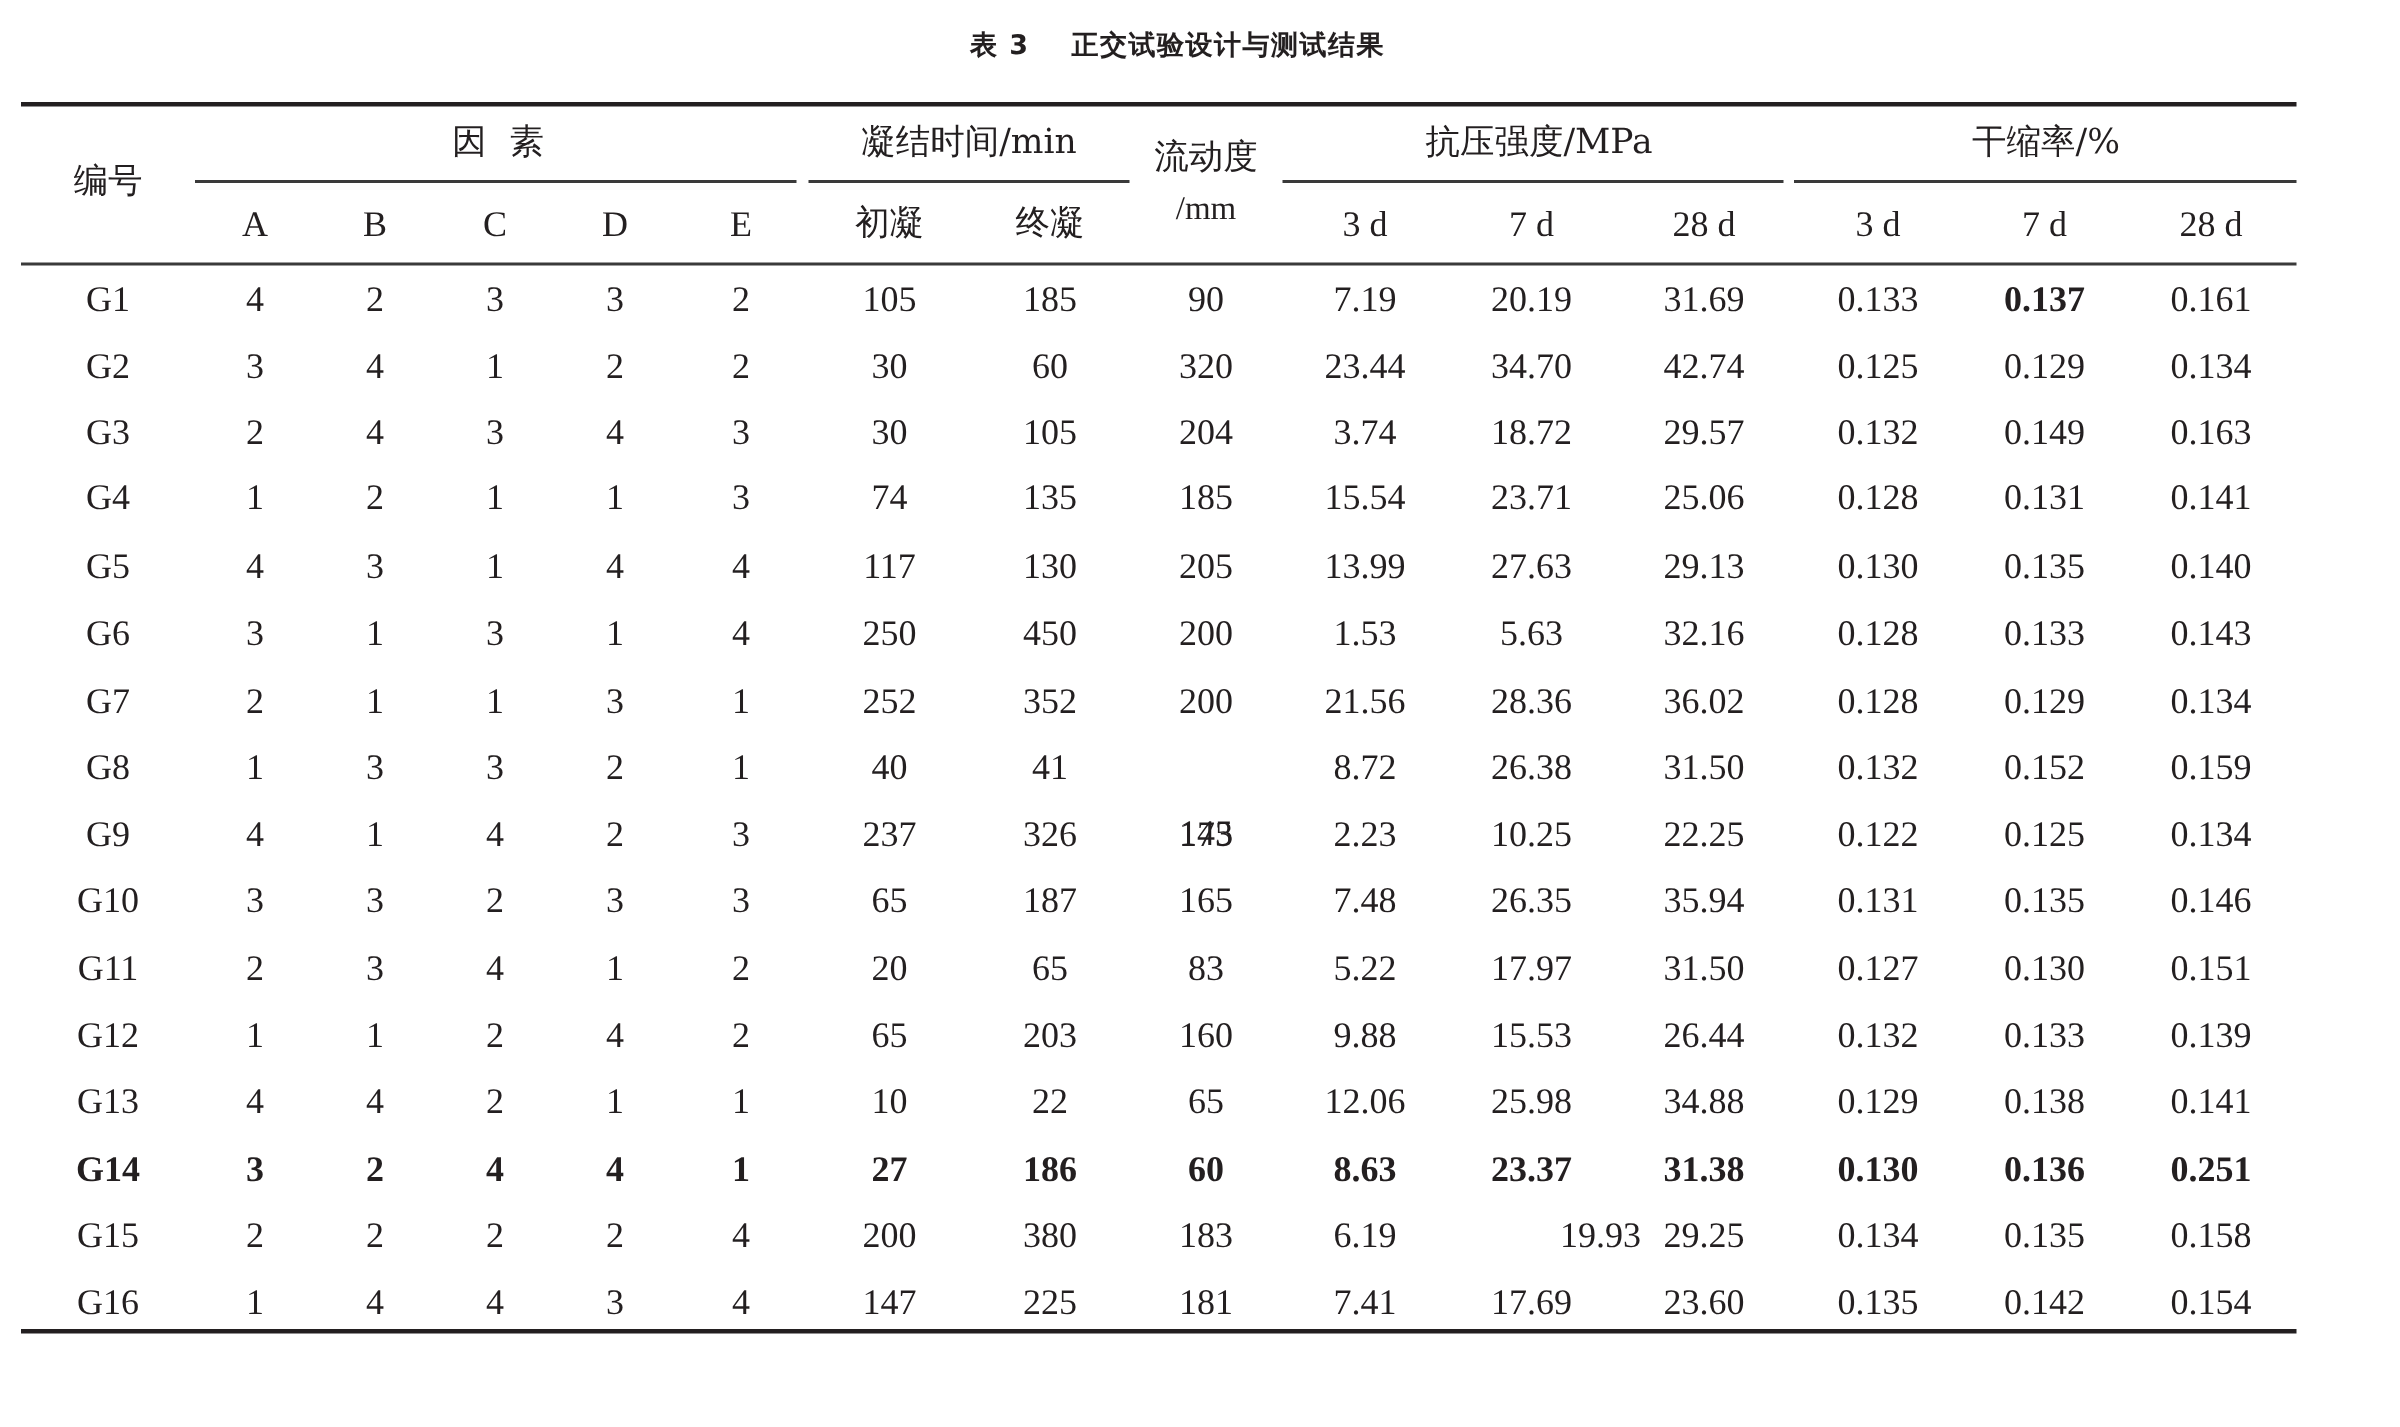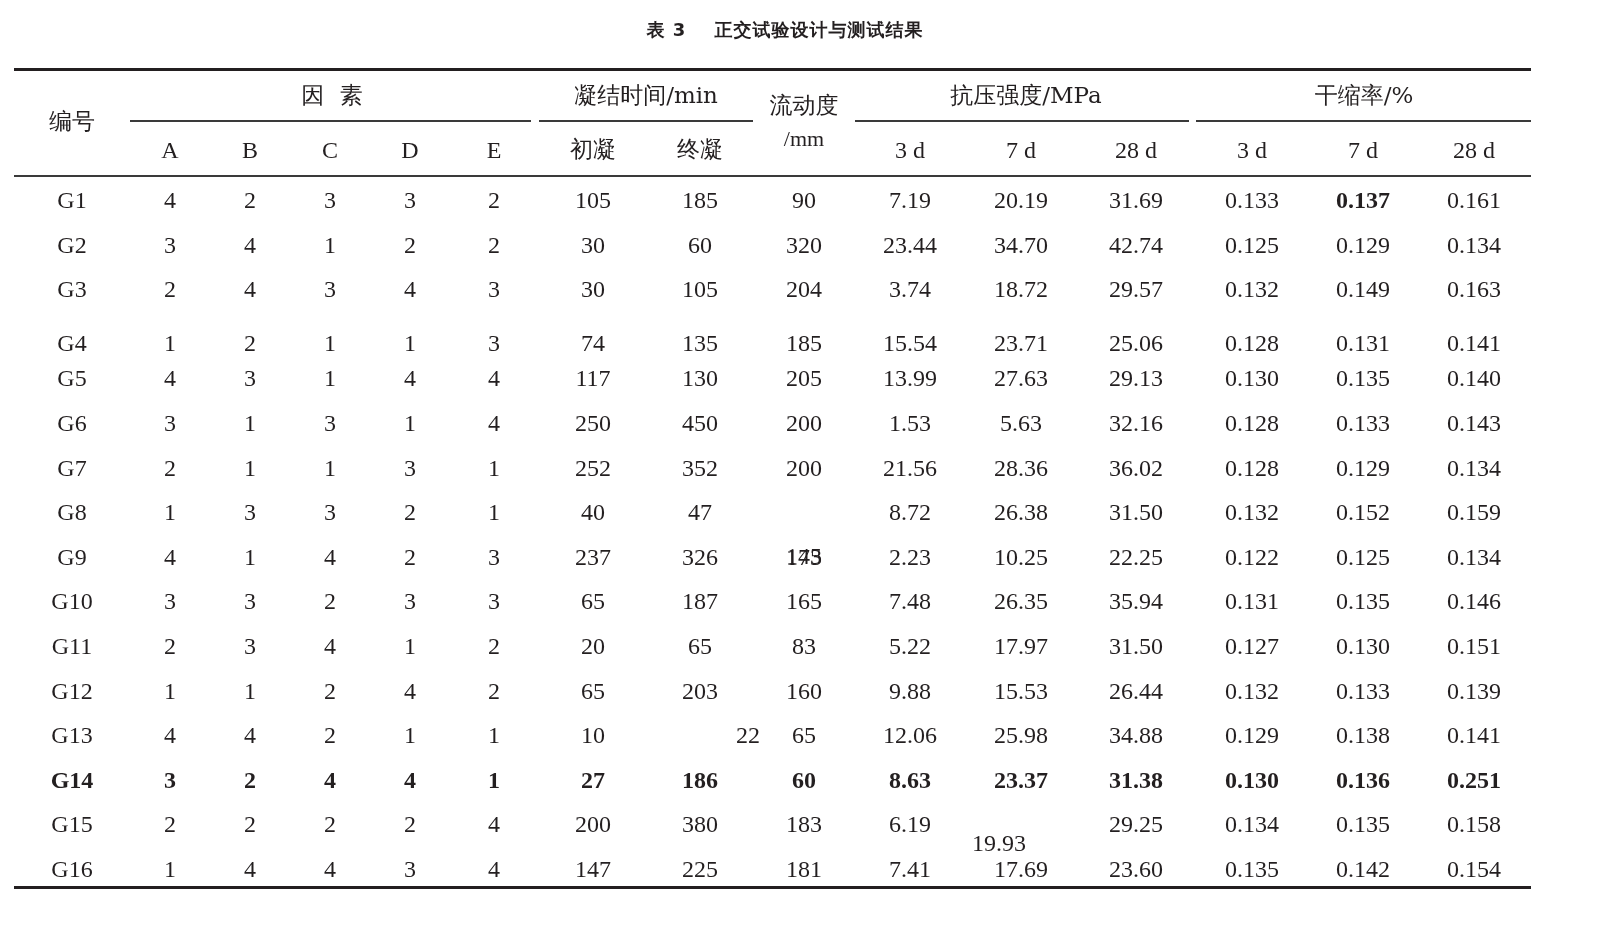--- a/index.html
+++ b/index.html
@@ -117,21 +117,21 @@
         <div class="cell" style="left: 593px;">30</div>
         <div class="cell" style="left: 700px;">105</div>
         <div class="cell" style="left: 804px;">204</div>
         <div class="cell" style="left: 910px;">3.74</div>
         <div class="cell" style="left: 1021px;">18.72</div>
         <div class="cell" style="left: 1136px;">29.57</div>
         <div class="cell" style="left: 1252px;">0.132</div>
         <div class="cell" style="left: 1363px;">0.149</div>
         <div class="cell" style="left: 1474px;">0.163</div>
       </div>
-      <div class="row" style="top: 321px;">
+      <div class="row" style="top: 310px;">
         <div class="cell" style="left: 72px;">G4</div>
         <div class="cell" style="left: 170px;">1</div>
         <div class="cell" style="left: 250px;">2</div>
         <div class="cell" style="left: 330px;">1</div>
         <div class="cell" style="left: 410px;">1</div>
         <div class="cell" style="left: 494px;">3</div>
         <div class="cell" style="left: 593px;">74</div>
         <div class="cell" style="left: 700px;">135</div>
         <div class="cell" style="left: 804px;">185</div>
         <div class="cell" style="left: 910px;">15.54</div>
@@ -193,21 +193,21 @@
         <div class="cell" style="left: 1474px;">0.134</div>
       </div>
       <div class="row" style="top: 490.2px;">
         <div class="cell" style="left: 72px;">G8</div>
         <div class="cell" style="left: 170px;">1</div>
         <div class="cell" style="left: 250px;">3</div>
         <div class="cell" style="left: 330px;">3</div>
         <div class="cell" style="left: 410px;">2</div>
         <div class="cell" style="left: 494px;">1</div>
         <div class="cell" style="left: 593px;">40</div>
-        <div class="cell" style="left: 700px;">47</div>
+        <div class="cell" style="left: 700px;">41</div>
         <div class="cell" style="left: 804px; margin-top: 44px;">145</div>
         <div class="cell" style="left: 910px;">8.72</div>
         <div class="cell" style="left: 1021px;">26.38</div>
         <div class="cell" style="left: 1136px;">31.50</div>
         <div class="cell" style="left: 1252px;">0.132</div>
         <div class="cell" style="left: 1363px;">0.152</div>
         <div class="cell" style="left: 1474px;">0.159</div>
       </div>
       <div class="row" style="top: 534.8px;">
         <div class="cell" style="left: 72px;">G9</div>
@@ -278,21 +278,21 @@
         <div class="cell" style="left: 1474px;">0.139</div>
       </div>
       <div class="row" style="top: 713.2px;">
         <div class="cell" style="left: 72px;">G13</div>
         <div class="cell" style="left: 170px;">4</div>
         <div class="cell" style="left: 250px;">4</div>
         <div class="cell" style="left: 330px;">2</div>
         <div class="cell" style="left: 410px;">1</div>
         <div class="cell" style="left: 494px;">1</div>
         <div class="cell" style="left: 593px;">10</div>
-        <div class="cell" style="left: 700px; margin-left: 48px;">22</div>
+        <div class="cell" style="left: 700px;">22</div>
         <div class="cell" style="left: 804px;">65</div>
         <div class="cell" style="left: 910px;">12.06</div>
         <div class="cell" style="left: 1021px;">25.98</div>
         <div class="cell" style="left: 1136px;">34.88</div>
         <div class="cell" style="left: 1252px;">0.129</div>
         <div class="cell" style="left: 1363px;">0.138</div>
         <div class="cell" style="left: 1474px;">0.141</div>
       </div>
       <div class="row" style="top: 757.8px; font-weight: bold;">
         <div class="cell" style="left: 72px;">G14</div>
@@ -315,21 +315,21 @@
         <div class="cell" style="left: 72px;">G15</div>
         <div class="cell" style="left: 170px;">2</div>
         <div class="cell" style="left: 250px;">2</div>
         <div class="cell" style="left: 330px;">2</div>
         <div class="cell" style="left: 410px;">2</div>
         <div class="cell" style="left: 494px;">4</div>
         <div class="cell" style="left: 593px;">200</div>
         <div class="cell" style="left: 700px;">380</div>
         <div class="cell" style="left: 804px;">183</div>
         <div class="cell" style="left: 910px;">6.19</div>
-        <div class="cell" style="left: 999px; margin-top: 19px;">19.93</div>
+        <div class="cell" style="left: 1067px;">19.93</div>
         <div class="cell" style="left: 1136px;">29.25</div>
         <div class="cell" style="left: 1252px;">0.134</div>
         <div class="cell" style="left: 1363px;">0.135</div>
         <div class="cell" style="left: 1474px;">0.158</div>
       </div>
       <div class="row" style="top: 847px;">
         <div class="cell" style="left: 72px;">G16</div>
         <div class="cell" style="left: 170px;">1</div>
         <div class="cell" style="left: 250px;">4</div>
         <div class="cell" style="left: 330px;">4</div>

